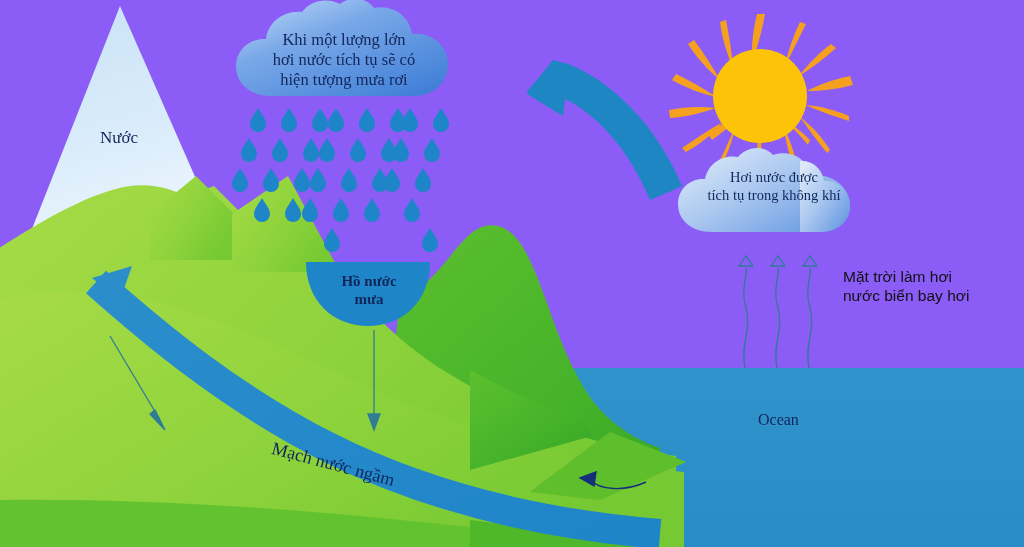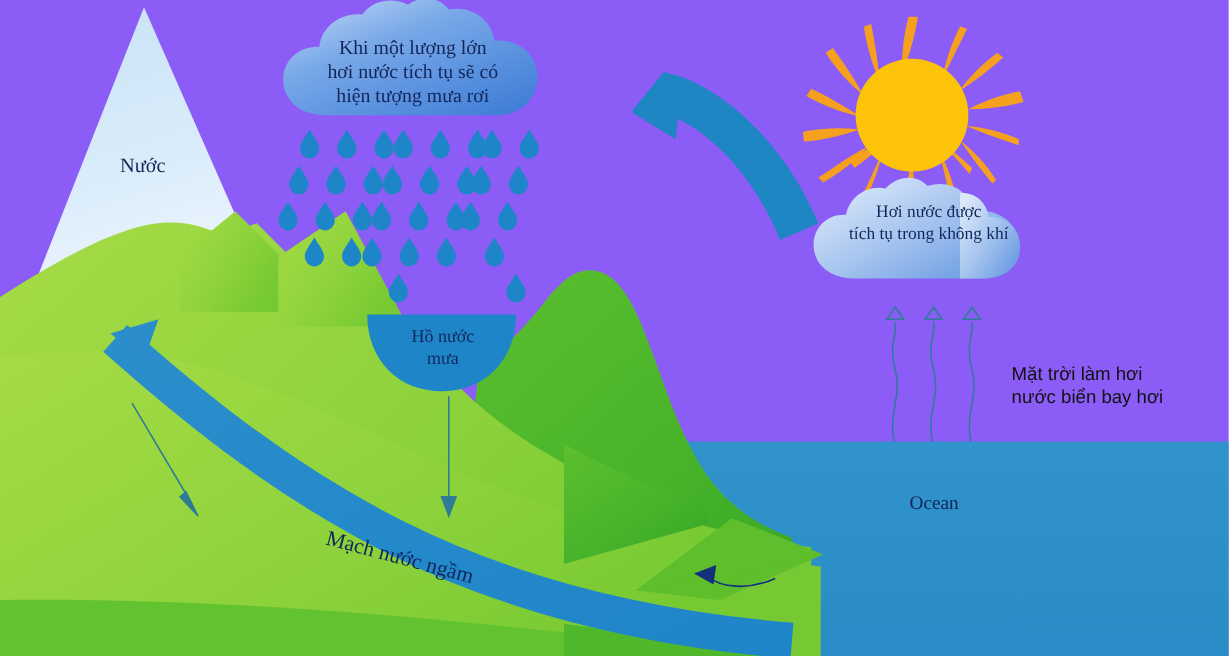--- a/index.html
+++ b/index.html
@@ -327,25 +327,25 @@
   <div class="lbl serif ctr" style="left:256px;top:30px;width:176px;font-size:16.5px;">Khi một lượng lớn
 hơi nước tích tụ sẽ có
 hiện tượng mưa rơi</div>
 
   <div class="lbl serif ctr" style="left:684px;top:169px;width:180px;font-size:14.5px;">Hơi nước được
 tích tụ trong không khí</div>
 
   <div class="lbl serif" style="left:100px;top:128px;font-size:17px;">Nước</div>
 
 
-  <div class="lbl serif ctr" style="left:328px;top:272px;width:82px;font-size:15px;">Hồ nước
+  <div class="lbl serif ctr" style="left:328px;top:272px;width:82px;font-size:15px;font-weight:bold;">Hồ nước
 mưa</div>
 
   <div class="lbl serif" style="left:275px;top:438px;font-size:18px;transform:rotate(15deg);transform-origin:left top;">Mạch nước ngầm</div>
 
 
   <div class="lbl serif" style="left:758px;top:410px;font-size:16px;">Ocean</div>
 
-  <div class="lbl sans" style="left:843px;top:268px;font-size:15.5px;color:#111111;margin-top:36px;">Mặt trời làm hơi
+  <div class="lbl sans" style="left:843px;top:268px;font-size:15.5px;color:#111111;">Mặt trời làm hơi
 nước biển bay hơi</div>
 
 
 </div>
 
 </body></html>

